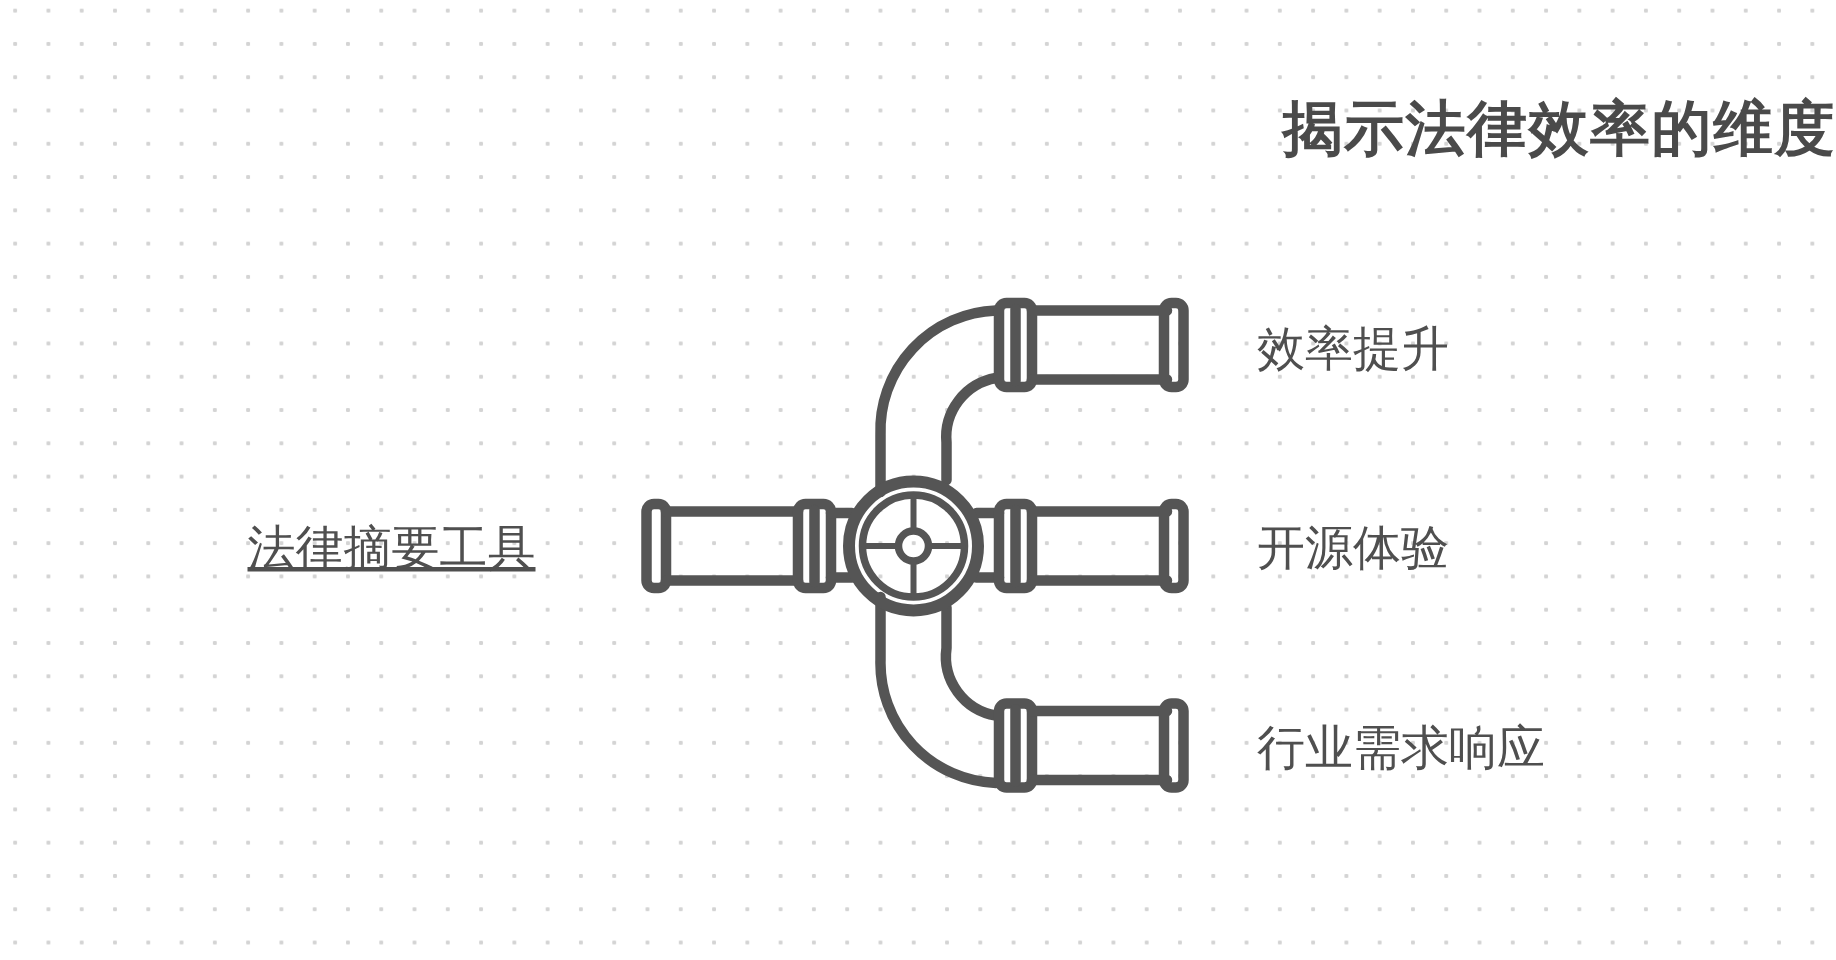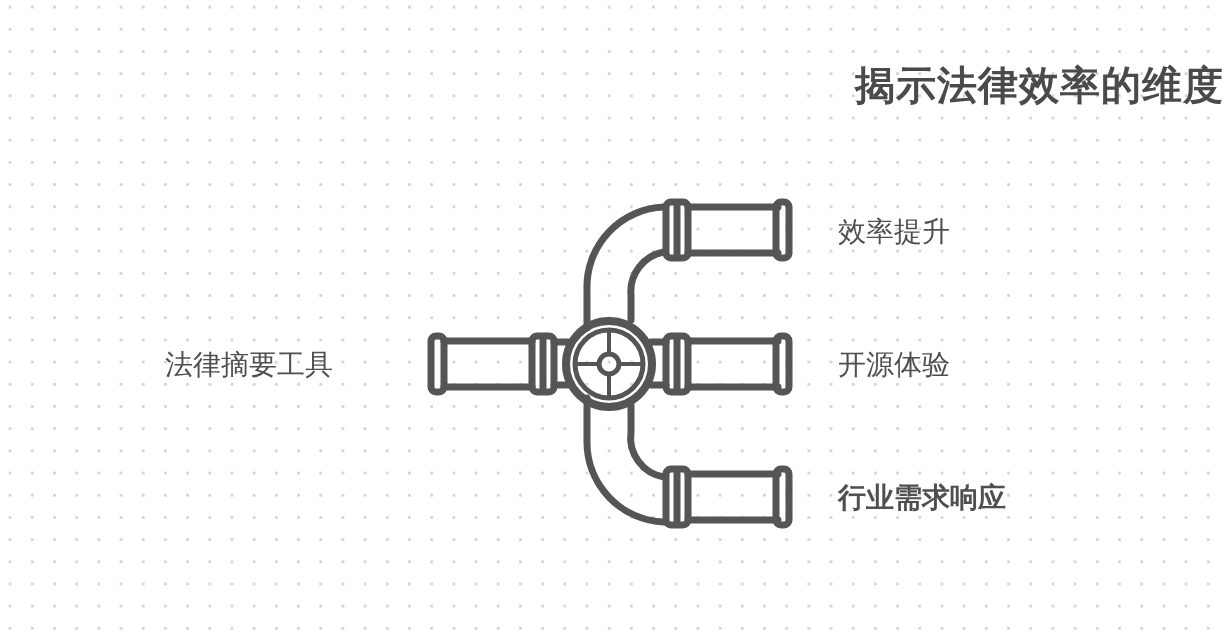--- a/index.html
+++ b/index.html
@@ -9,33 +9,33 @@
     background-image: radial-gradient(circle, #d4d4d4 1.3px, transparent 1.6px);
     background-size:22.2px 22.2px;
     background-position:-1px -4px;
     font-family:"DejaVu Serif", "Liberation Serif", serif;
   }
   .title {
     position:absolute; left:0; width:1224px; top:58px; text-align:right;
     font-size:40px; font-weight:bold; color:#4a4a4a; letter-spacing:1px;
   }
   .label {
-    position:absolute; font-size:28px; color:#4f4f4f; white-space:nowrap; line-height:40px;
+    position:absolute; font-size:32px; color:#4f4f4f; white-space:nowrap; line-height:40px;
   }
   svg.diagram { position:absolute; left:0; top:0; }
 </style>
 </head>
 <body>
 
 <div class="title">揭示法律效率的维度</div>
 
-<div class="label" style="left:165px; top:345px;">法律摘要工具</div>
+<div class="label" style="left:165px; top:345px;text-decoration:underline;">法律摘要工具</div>
 <div class="label" style="left:838px; top:212px;">效率提升</div>
 <div class="label" style="left:838px; top:345px;text-align:right;">开源体验</div>
-<div class="label" style="left:838px; top:478px;font-weight:bold;">行业需求响应</div>
+<div class="label" style="left:838px; top:478px;">行业需求响应</div>
 
 <svg class="diagram" width="1224" height="640" viewBox="0 0 1224 640">
   <g fill="none" stroke="#555555" stroke-width="7" stroke-linecap="round" stroke-linejoin="round">
 
     <g>
       <path d="M587 328 L587 290 A80 80 0 0 1 664 207"></path>
       <path d="M631 320 L631 295 A40 40 0 0 1 664 252"></path>
     </g>
 
     <g>

